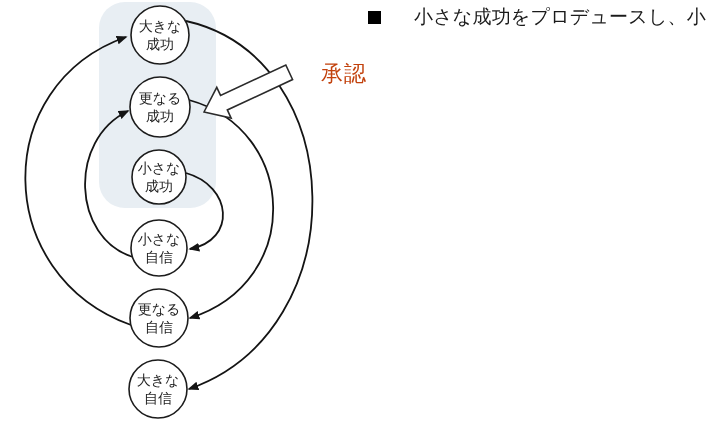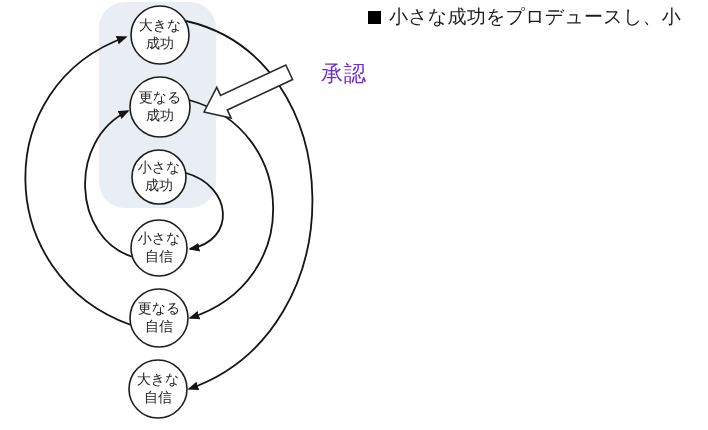--- a/index.html
+++ b/index.html
@@ -1,38 +1,38 @@
 <!DOCTYPE html>
 <html><head>
 <meta charset="utf-8">
 <style>
   html,body{margin:0;padding:0;}
   body{
     width:708px;height:430px;background:#ffffff;position:relative;overflow:hidden;
     font-family:"Liberation Sans","DejaVu Sans",sans-serif;
   }
-  #stage{position:absolute;left:0;top:0;width:676px;height:430px;font-family:Liberation Serif, serif;}
+  #stage{position:absolute;left:0;top:0;width:676px;height:430px;}
   #diagram-svg{position:absolute;left:0;top:0;}
   .node-label{
     position:absolute;width:92px;text-align:center;
     font-size:14px;line-height:18px;color:#1f1f1f;
     white-space:pre-line;transform:translate(-50%,-50%);
   }
   .approval-label{
     position:absolute;left:321px;top:59px;
-    font-size:22px;color:#6d28d9;letter-spacing:1px;
+    font-size:22px;color:#c2410c;letter-spacing:1px;
   }
   .note{
     position:absolute;left:368px;top:3px;width:338px;
     display:flex;align-items:flex-start;
   }
   .note-bullet{
     width:13px;height:13px;background:#000;margin-top:8px;margin-right:8px;flex:none;
   }
-  .note-text{flex:1;color:#1a1a1a;font-size:19px;}
+  .note-text{flex:1;color:#1a1a1a;font-size:19px;text-align:right;}
   .note-line{line-height:28px;letter-spacing:0.2px;white-space:nowrap;}
   .note-line.third{line-height:38px;}
   .note-line.fourth{line-height:30px;}
   .red-em{color:#ee0000;font-weight:bold;font-size:27px;}
 </style>
 </head>
 <body>
 
 <div id="stage">
 

